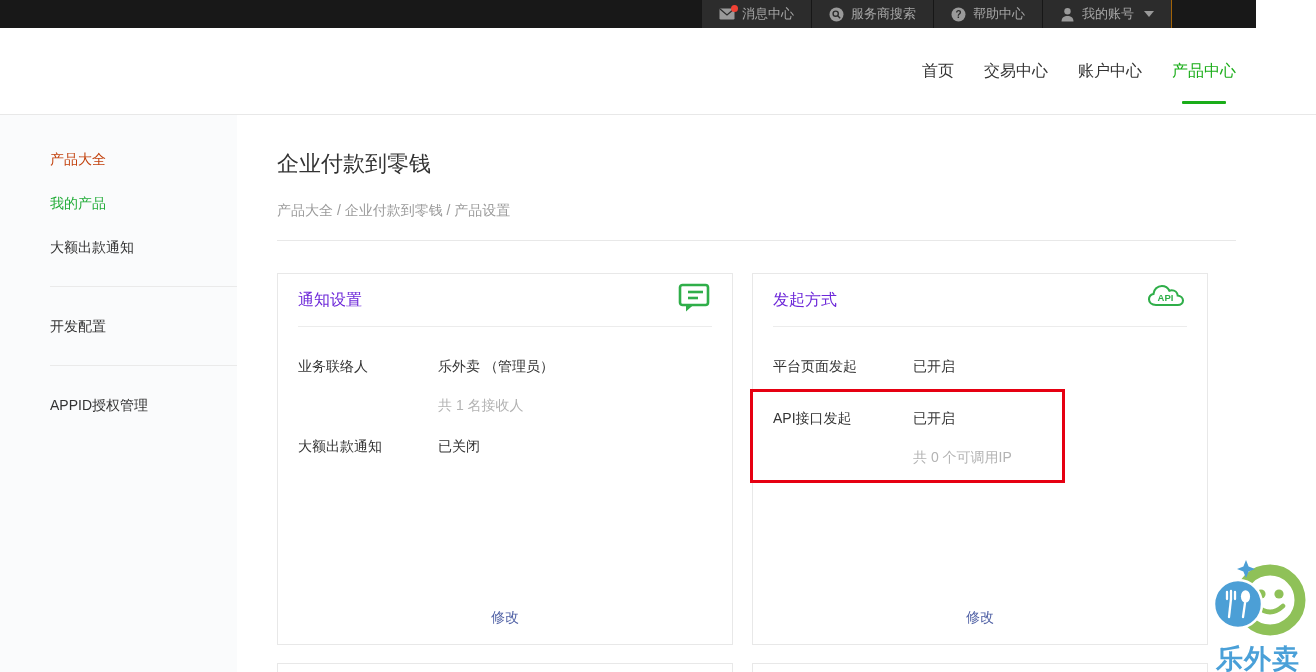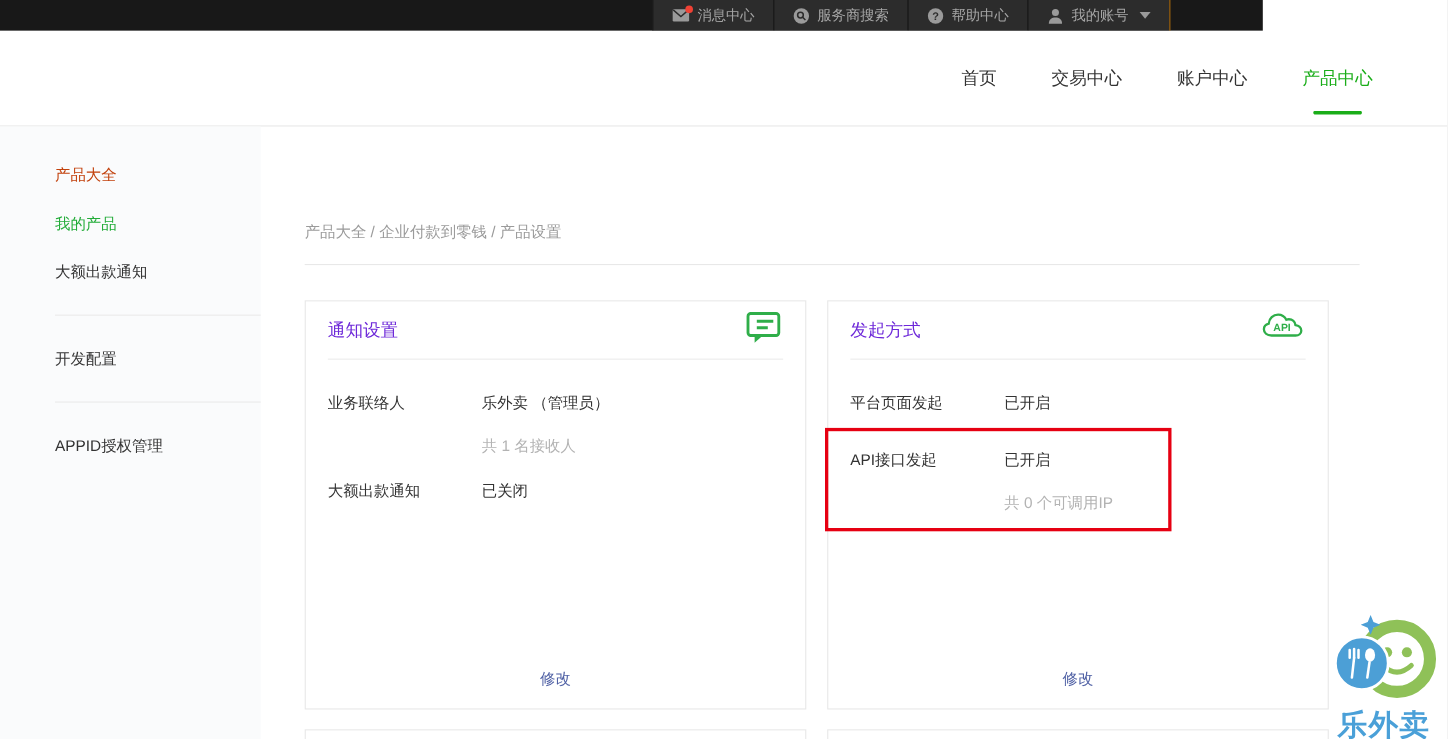--- a/index.html
+++ b/index.html
@@ -4,21 +4,21 @@
 <style>
   * { margin:0; padding:0; box-sizing:border-box; }
   html,body { background:#e9e9e9; }
   #screen {
     position:relative; width:1316px; height:672px; overflow:hidden;
     background:#fff; font-family:"Liberation Sans","DejaVu Sans",sans-serif;
     color:#333;
   }
   
   .topbar {
-    position:absolute; left:0; top:0; width:1148px; height:28px;
+    position:absolute; left:0; top:0; width:1256px; height:28px;
     background:#181818; display:flex; justify-content:flex-end; align-items:stretch;
   }
   .topbar-tabs { display:flex; margin-right:84px; }
   .topbar-tab {
     display:flex; align-items:center; gap:7px; padding:0 17px;
     background:#2c2c2c; border-left:1px solid #171717;
     color:#a6a6a6; font-size:13px; cursor:pointer; position:relative;
   }
   .topbar-tab:last-child { border-right:1px solid #a16207; }
   .ticon { position:relative; display:inline-flex; }
@@ -33,21 +33,21 @@
   
   .header {
     position:absolute; left:0; top:28px; width:1316px; height:87px;
     background:#fff; border-bottom:1px solid #e8e8e8;
     display:flex; align-items:center;
   }
   .brand { display:flex; align-items:center; margin-left:50px; }
   .brand-name { font-size:27px; color:#4c4c4c; letter-spacing:1.5px; margin-left:12px; }
   .brand-sep { width:1px; height:24px; background:#d9d9d9; margin:0 18px 0 20px; }
   .brand-portal { font-size:16px; color:#333; }
-  .nav { position:absolute; right:68px; top:0; height:100%; display:flex; gap:50px; }
+  .nav { position:absolute; right:80px; top:0; height:100%; display:flex; gap:30px; }
   .nav-item {
     position:relative; display:flex; align-items:center; height:100%;
     font-size:16px; color:#333; cursor:pointer;
   }
   .nav-item.active { color:#1aad19; }
   .nav-underline {
     position:absolute; bottom:10px; left:50%; transform:translateX(-50%);
     width:44px; height:3px; background:#1aad19; border-radius:1px;
   }
   
@@ -171,20 +171,21 @@
   <div class="sidebar">
     <div class="side-item muted" style="top:36px">产品大全</div>
     <div class="side-item active" style="top:80px">我的产品</div>
     <div class="side-item" style="top:124px">大额出款通知</div>
     <div class="side-divider" style="top:171px"></div>
     <div class="side-item" style="top:203px">开发配置</div>
     <div class="side-divider" style="top:250px"></div>
     <div class="side-item" style="top:282px">APPID授权管理</div>
   </div>
 
+  <div class="page-title">企业付款到零钱</div>
   <div class="breadcrumb">产品大全 / 企业付款到零钱 / 产品设置</div>
   <div class="content-divider"></div>
 
   <div class="card card1">
     <div class="card-title">通知设置</div>
     <div class="card-icon">
       <svg width="32" height="29" viewBox="0 0 32 29">
         <rect x="2" y="2" width="28" height="20" rx="2.5" fill="none" stroke="#2fae49" stroke-width="2.6"></rect>
         <line x1="10" y1="9" x2="25" y2="9" stroke="#2fae49" stroke-width="2.6"></line>
         <line x1="10" y1="15" x2="20" y2="15" stroke="#2fae49" stroke-width="2.6"></line>

